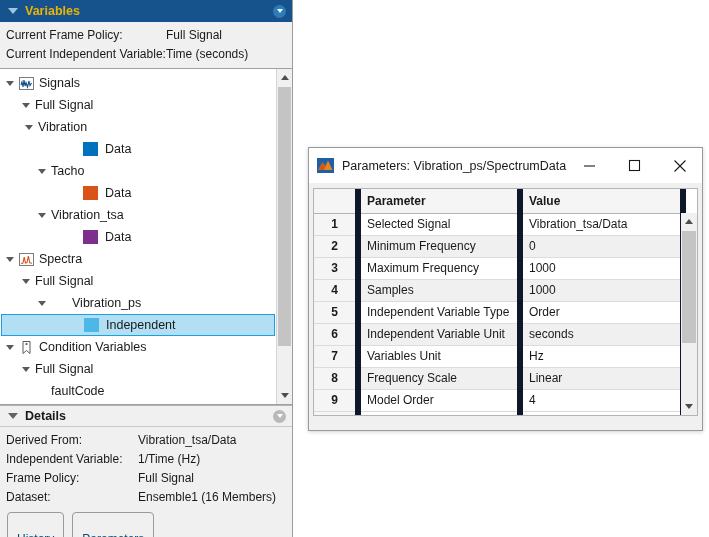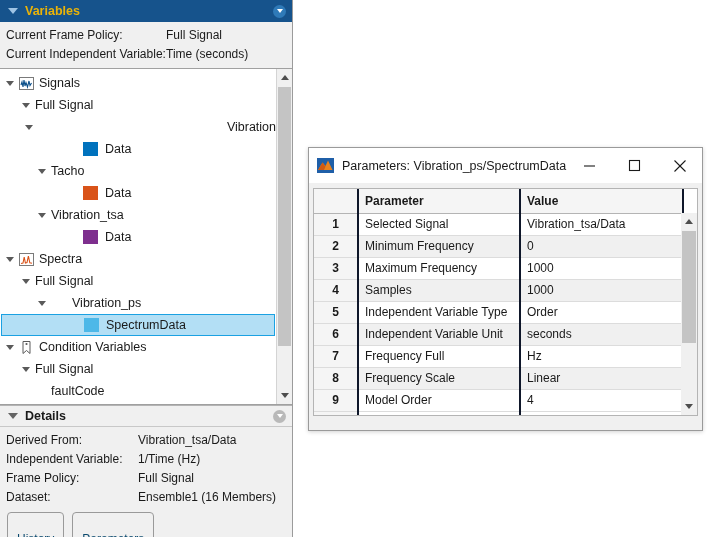--- a/index.html
+++ b/index.html
@@ -277,21 +277,21 @@
     table-layout: fixed;
     font-size: 12px;
   }
   table.ptable col.c-num   { width: 44px; }
   table.ptable col.c-param { width: 162px; }
   table.ptable col.c-val   { width: 163px; }
 
   table.ptable th, table.ptable td {
     height: 22px;
     padding: 0 0 0 6px;
-    border-right: 2px solid #0f172a;
+    border-right: 6px solid #0f172a;
     border-bottom: 1px solid #dcdcdc;
     text-align: left;
     font-weight: normal;
     color: #1a1a1a;
     box-sizing: border-box;
     overflow: hidden;
     white-space: nowrap;
   }
   table.ptable thead th {
     background: #f5f5f5;
@@ -348,21 +348,21 @@
           <svg class="ico" viewBox="0 0 15 15">
             <rect x="0.5" y="1.5" width="14" height="12" fill="#ffffff" stroke="#7a7a7a" stroke-width="1"></rect>
             <path fill="none" stroke-width="1.1" stroke="#0b4f8a" d="M2 9 L3 6 L4 11 L5 4 L6 10 L7 6.5 L8.5 11 L10 5 L11 9.5 L12.5 7"></path>
           </svg>
           <span class="tree-label">Signals</span>
         </div>
         <div class="tree-row" style="padding-left: 22px;">
           <span class="twisty"></span>
           <span class="tree-label">Full Signal</span>
         </div>
-        <div class="tree-row" style="padding-left: 25px; justify-content: space-between;">
+        <div class="tree-row" style="padding-left: 25px;">
           <span class="twisty"></span>
           <span class="tree-label">Vibration</span>
         </div>
         <div class="tree-row" style="padding-left: 70px;">
           <span class="twisty hidden"></span>
           <span class="swatch" style="background: rgb(0, 114, 189);"></span>
           <span class="tree-label">Data</span>
         </div>
         <div class="tree-row" style="padding-left: 38px;">
           <span class="twisty"></span>
@@ -394,21 +394,21 @@
           <span class="twisty"></span>
           <span class="tree-label">Full Signal</span>
         </div>
         <div class="tree-row" style="padding-left: 38px; gap: 21px;">
           <span class="twisty"></span>
           <span class="tree-label">Vibration_ps</span>
         </div>
         <div class="tree-row selected" style="padding-left: 69px;">
           <span class="twisty hidden"></span>
           <span class="swatch" style="background: rgb(77, 184, 232);"></span>
-          <span class="tree-label">SpectrumData</span>
+          <span class="tree-label">Independent</span>
         </div>
         <div class="tree-row" style="padding-left: 6px;">
           <span class="twisty"></span>
           <svg class="ico" viewBox="0 0 15 15">
             <path d="M4 1.5 L11 1.5 L11 13.5 L7.5 10.5 L4 13.5 Z" fill="#ffffff" stroke="#5a5a5a" stroke-width="1"></path>
             <circle cx="7.5" cy="4" r="1.1" fill="#5a5a5a"></circle>
           </svg>
           <span class="tree-label">Condition Variables</span>
         </div>
         <div class="tree-row" style="padding-left: 22px;">
@@ -535,21 +535,21 @@
             <td>Independent Variable Type</td>
             <td>Order</td>
           </tr>
           <tr class="even">
             <td class="num">6</td>
             <td>Independent Variable Unit</td>
             <td>seconds</td>
           </tr>
           <tr class="odd">
             <td class="num">7</td>
-            <td>Frequency Full</td>
+            <td>Variables Unit</td>
             <td>Hz</td>
           </tr>
           <tr class="even">
             <td class="num">8</td>
             <td>Frequency Scale</td>
             <td>Linear</td>
           </tr>
           <tr class="odd">
             <td class="num">9</td>
             <td>Model Order</td>

